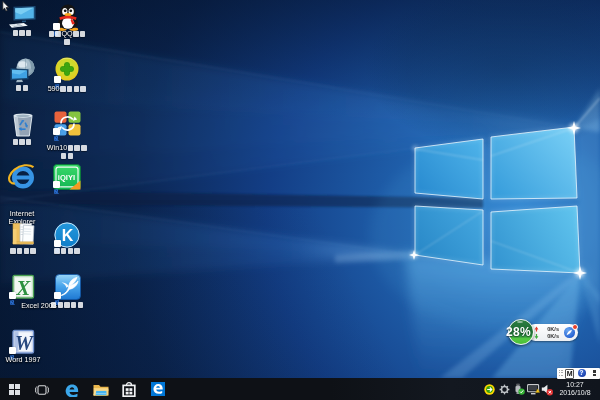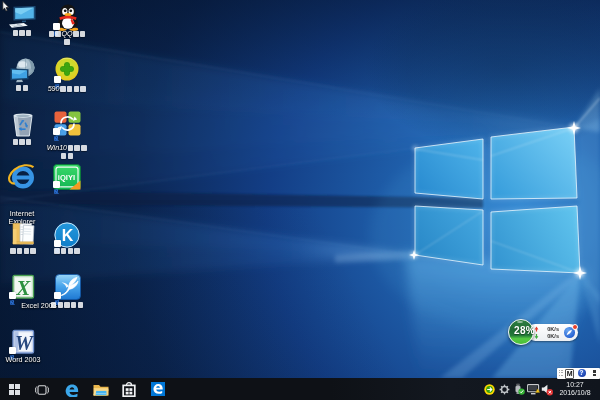--- a/index.html
+++ b/index.html
@@ -1,21 +1,21 @@
 <!DOCTYPE html>
 <html><head><meta charset="utf-8">
 <style>
 html,body{margin:0;padding:0;}
 body{width:600px;height:400px;overflow:hidden;font-family:"Liberation Sans",sans-serif;background:#0c1d33;}
 #scr{position:absolute;top:0;left:0;width:600px;height:400px;}
 .abs{position:absolute;}
 .lbl{position:absolute;text-align:center;color:#fff;font-size:7.2px;line-height:8px;white-space:nowrap;text-shadow:0 1px 1.5px rgba(0,0,0,.95),0 0 2px rgba(0,0,0,.8);}
 .ln{display:flex;justify-content:center;align-items:center;height:8px;}
 .b{display:inline-block;width:5.6px;height:5.8px;border-radius:.8px;background:rgba(255,255,255,.83);box-shadow:0 .7px .7px rgba(0,0,0,.4);margin:0 .55px;}
-.t{display:inline-block;font-style:italic;}
+.t{display:inline-block;}
 #taskbar{position:absolute;left:0;top:378px;width:600px;height:22px;background:linear-gradient(90deg,#0e1116 0%,#0e1116 55%,#131820 75%,#10151d 100%);}
 </style></head>
 <body>
 <div id="scr">
 
 <svg class="abs" style="left:0;top:0" width="600" height="378" viewBox="0 0 600 378">
 <defs>
 <radialGradient id="bg1" cx="520" cy="215" r="560" gradientUnits="userSpaceOnUse">
  <stop offset="0" stop-color="#3589d4"></stop>
  <stop offset="0.2" stop-color="#2062ae"></stop>
@@ -482,36 +482,36 @@
 <svg class="abs" style="left:10px;top:329px" width="26" height="26" viewBox="0 0 26 26">
 <rect x="3" y="1.5" width="20.5" height="22.5" rx="1.5" fill="#f3f6fc" stroke="#7090cc" stroke-width="1.4"></rect>
 <path d="M3.8,2.2 L8.5,2.2 L8.5,23.2 L3.8,23.2 Z" fill="#9db4e0" opacity=".8"></path>
 <rect x="4.4" y="2.9" width="17.7" height="19.7" fill="none" stroke="#c2cfe8" stroke-width=".7"></rect>
 <text x="14" y="21" font-size="20" font-weight="bold" font-style="italic" fill="#27477e" text-anchor="middle" font-family="Liberation Serif">W</text>
 </svg>
 <div class="abs" style="left:9px;top:346.5px;width:7px;height:7px;background:#fff;border-radius:1px;box-shadow:0 0 1px rgba(0,0,0,.5)">
 <svg width="7" height="7" viewBox="0 0 8 8">
         <path d="M2,6 L2,2.6 L5.4,6 Z M2.6,2 L5,2 L5,4.4" fill="none" stroke="#2a6fd4" stroke-width="1.3"></path>
       </svg></div>
-<div class="lbl" style="left:0px;top:356px;width:46px">Word 2003</div>
+<div class="lbl" style="left:0px;top:356px;width:46px">Word 1997</div>
 
 <div class="abs" style="left:527px;top:324px;width:51px;height:16.5px;border-radius:8.5px;background:linear-gradient(180deg,#ffffff,#eceff2);box-shadow:0 1px 2px rgba(0,0,0,.4)"></div>
 <svg class="abs" style="left:533px;top:325.5px" width="8" height="14" viewBox="0 0 8 14">
 <path d="M1.6,3.4 L3.5,0.6 L5.4,3.4 Z M2.9,3 L4.1,3 L4.1,5.6 L2.9,5.6 Z" fill="#e23b2e"></path>
 <path d="M1.6,10.2 L3.5,13 L5.4,10.2 Z M2.9,10.6 L4.1,10.6 L4.1,8 L2.9,8 Z" fill="#3fae3f"></path>
 </svg>
 <div class="abs" style="left:541px;top:326px;width:18px;font-size:5.6px;line-height:6.8px;color:#333;font-weight:bold;text-align:right">0K/s<br>0K/s</div>
 <div class="abs" style="left:564px;top:327px;width:10.5px;height:10.5px;border-radius:50%;background:radial-gradient(circle at 35% 30%,#6aa6f0,#2a66d4 70%,#1a4aa8)"></div>
 <svg class="abs" style="left:564px;top:327px" width="11" height="11" viewBox="0 0 11 11">
 <path d="M2.6,8.2 C3,5.8 4.9,3.6 8,2.8 C7.2,5.6 5.4,7.4 2.6,8.2 Z" fill="#fff"></path>
 </svg>
 <div class="abs" style="left:571.5px;top:323.5px;width:4.6px;height:4.6px;border-radius:50%;background:#e8402a;border:.7px solid #fff"></div>
 
 <div class="abs" style="left:507.5px;top:318.5px;width:24px;height:24px;border-radius:50%;border:1.5px solid #f2f5f2;background:linear-gradient(180deg,#2d7f42 0%,#206b35 42%,#237a3a 64%,#55ca43 78%,#48bd36 100%);box-shadow:0 1px 3px rgba(0,0,0,.5)"></div>
-<div class="abs" style="left:506px;top:325px;width:29px;text-align:right;font-size:10px;font-weight:bold;letter-spacing:.3px;color:#fff;text-shadow:0 1px 1px rgba(0,0,0,.4)">28%</div>
+<div class="abs" style="left:506px;top:325px;width:29px;text-align:left;font-size:12px;font-weight:bold;letter-spacing:.3px;color:#fff;text-shadow:0 1px 1px rgba(0,0,0,.4)">28%</div>
 <div class="abs" style="left:517px;top:321px;width:6px;height:2px;border-radius:50%;background:rgba(255,255,255,.5)"></div>
 
 <div class="abs" style="left:557px;top:368px;width:43px;height:10.5px;background:#fdfdfd;border-radius:1px;box-shadow:0 0 1px rgba(0,0,0,.4)">
 <div class="abs" style="left:2px;top:1.7px;width:1.2px;height:7px;background:repeating-linear-gradient(180deg,#aaa 0,#aaa 1px,transparent 1px,transparent 2.4px)"></div>
 <div class="abs" style="left:4.4px;top:1.7px;width:1.2px;height:7px;background:repeating-linear-gradient(180deg,#aaa 0,#aaa 1px,transparent 1px,transparent 2.4px)"></div>
 <div class="abs" style="left:8px;top:1.4px;width:7.2px;height:7.2px;border:.8px solid #555;border-radius:1px;color:#111;font-size:7px;font-weight:bold;line-height:7.2px;text-align:center">M</div>
 <div class="abs" style="left:20.5px;top:1.2px;width:8px;height:8px;border-radius:50%;background:radial-gradient(circle at 40% 35%,#4a7ae0,#1a3fa8 75%,#102a78);color:#fff;font-size:6.5px;font-weight:bold;line-height:8px;text-align:center">?</div>
 <div class="abs" style="left:35.5px;top:2.4px;width:3px;height:2.2px;background:#333"></div>
 <div class="abs" style="left:35.5px;top:6px;width:3px;height:2.2px;background:#333"></div>
 </div>

